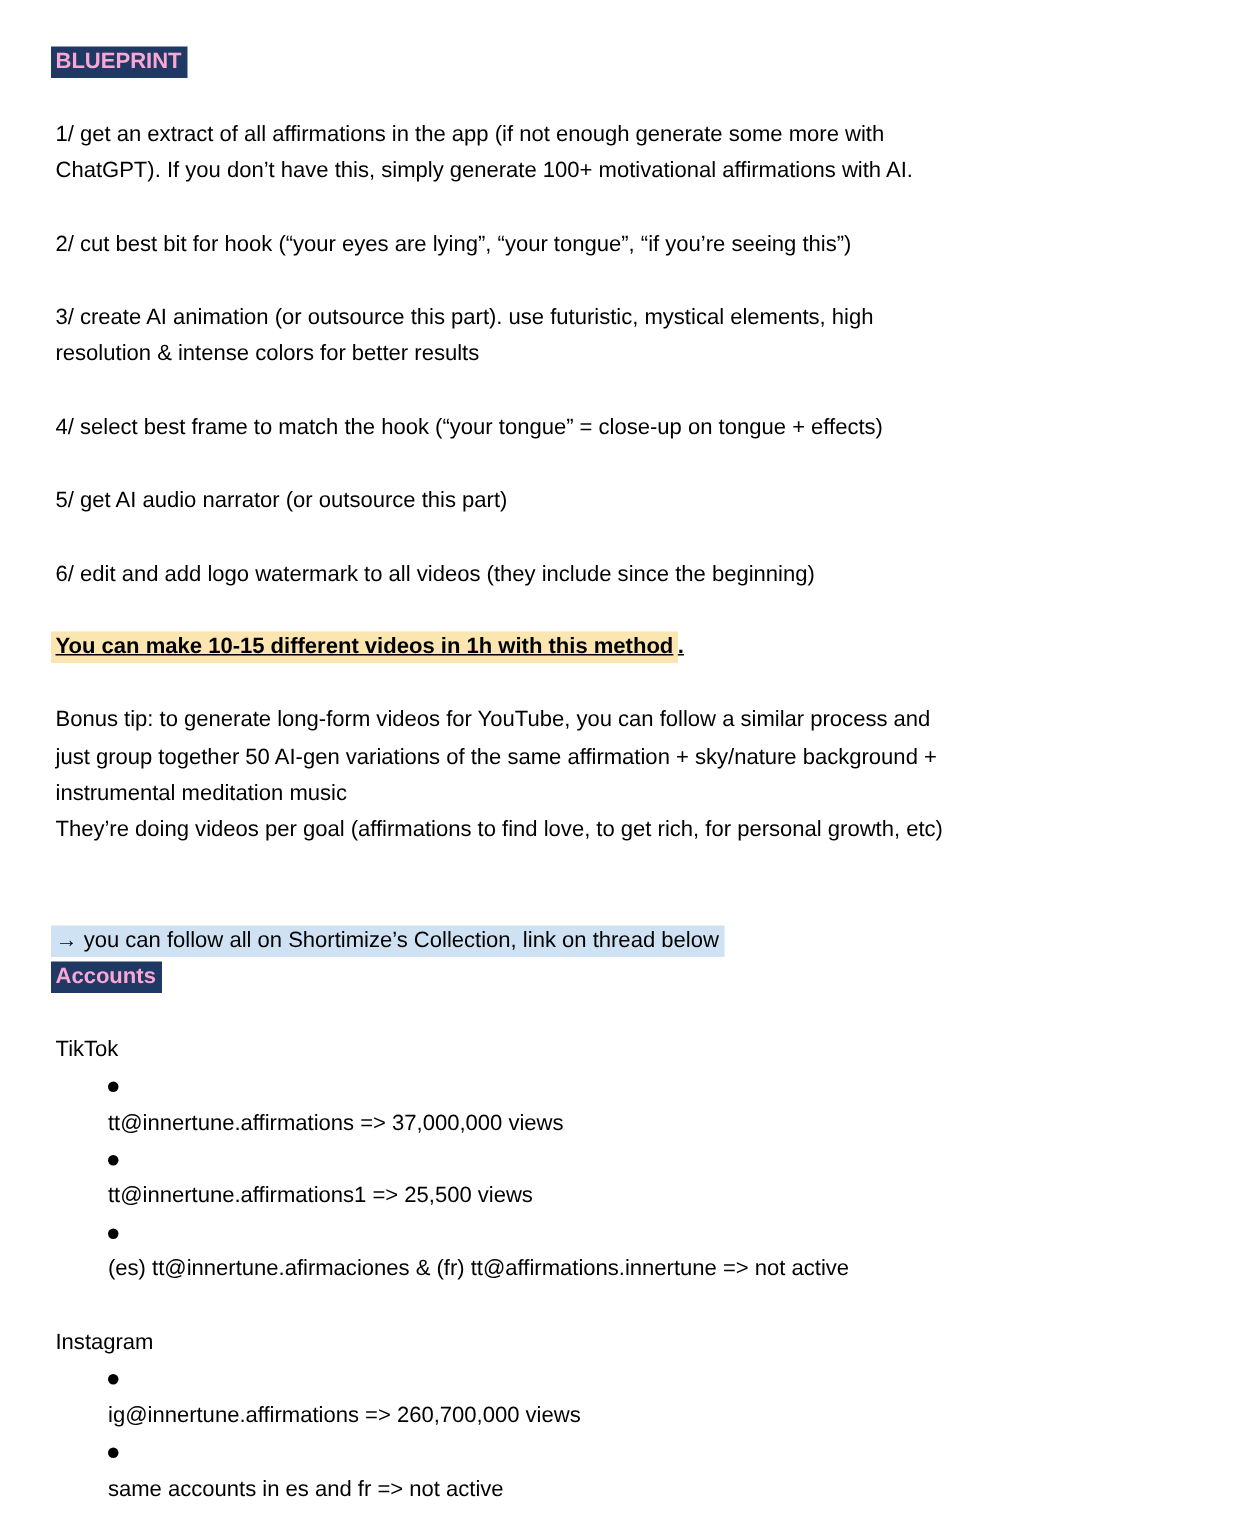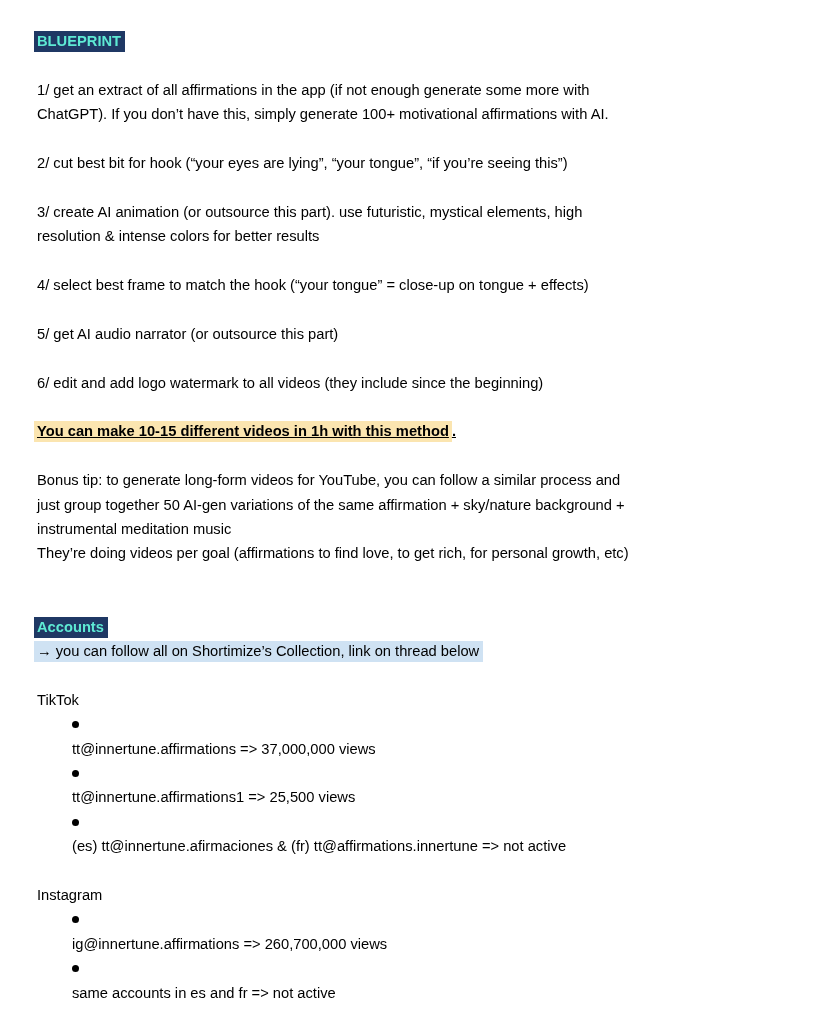--- a/index.html
+++ b/index.html
@@ -14,21 +14,21 @@
     overflow: hidden;
   }
   .page { padding: 29px 30px 0 37px; width: 826px; height: 1024px; }
   .block { margin-bottom: 24.4px; }
   .block.gap2 { margin-bottom: 48.8px; }
   .block.last { margin-bottom: 14px; }
   .line { min-height: 24.4px; white-space: nowrap; }
   .b { font-weight: bold; text-decoration: underline; }
   .chip-navy {
     background: #1f3864;
-    color: #5eead4;
+    color: #f9a8d4;
     font-weight: bold;
     padding: 2px 4px 3px 3px;
     margin-left: -3px;
   }
   .hl-blue {
     background: #cfe2f3;
     padding: 2px 4px 3px 3px;
     margin-left: -3px;
   }
   .hl-cream {
@@ -86,22 +86,22 @@
   </div>
 
   <div class="block gap2">
     <div class="line">Bonus tip: to generate long-form videos for YouTube, you can follow a similar process and</div>
     <div class="line">just group together 50 AI-gen variations of the same affirmation + sky/nature background +</div>
     <div class="line">instrumental meditation music</div>
     <div class="line">They’re doing videos per goal (affirmations to find love, to get rich, for personal growth, etc)</div>
   </div>
 
   <div class="block">
+    <div class="line"><span class="hl-blue">→ you can follow all on Shortimize’s Collection, link on thread below</span></div>
     <div class="line"><span class="chip-navy">Accounts</span></div>
-    <div class="line"><span class="hl-blue">→ you can follow all on Shortimize’s Collection, link on thread below</span></div>
   </div>
 
   <div class="block">
     <div class="line">TikTok</div>
     <div class="li l1">
       <span class="marker">
           <span class="dot"></span>
         </span>
       <span class="li-text">tt@innertune.affirmations =&gt; 37,000,000 views</span>
     </div>

